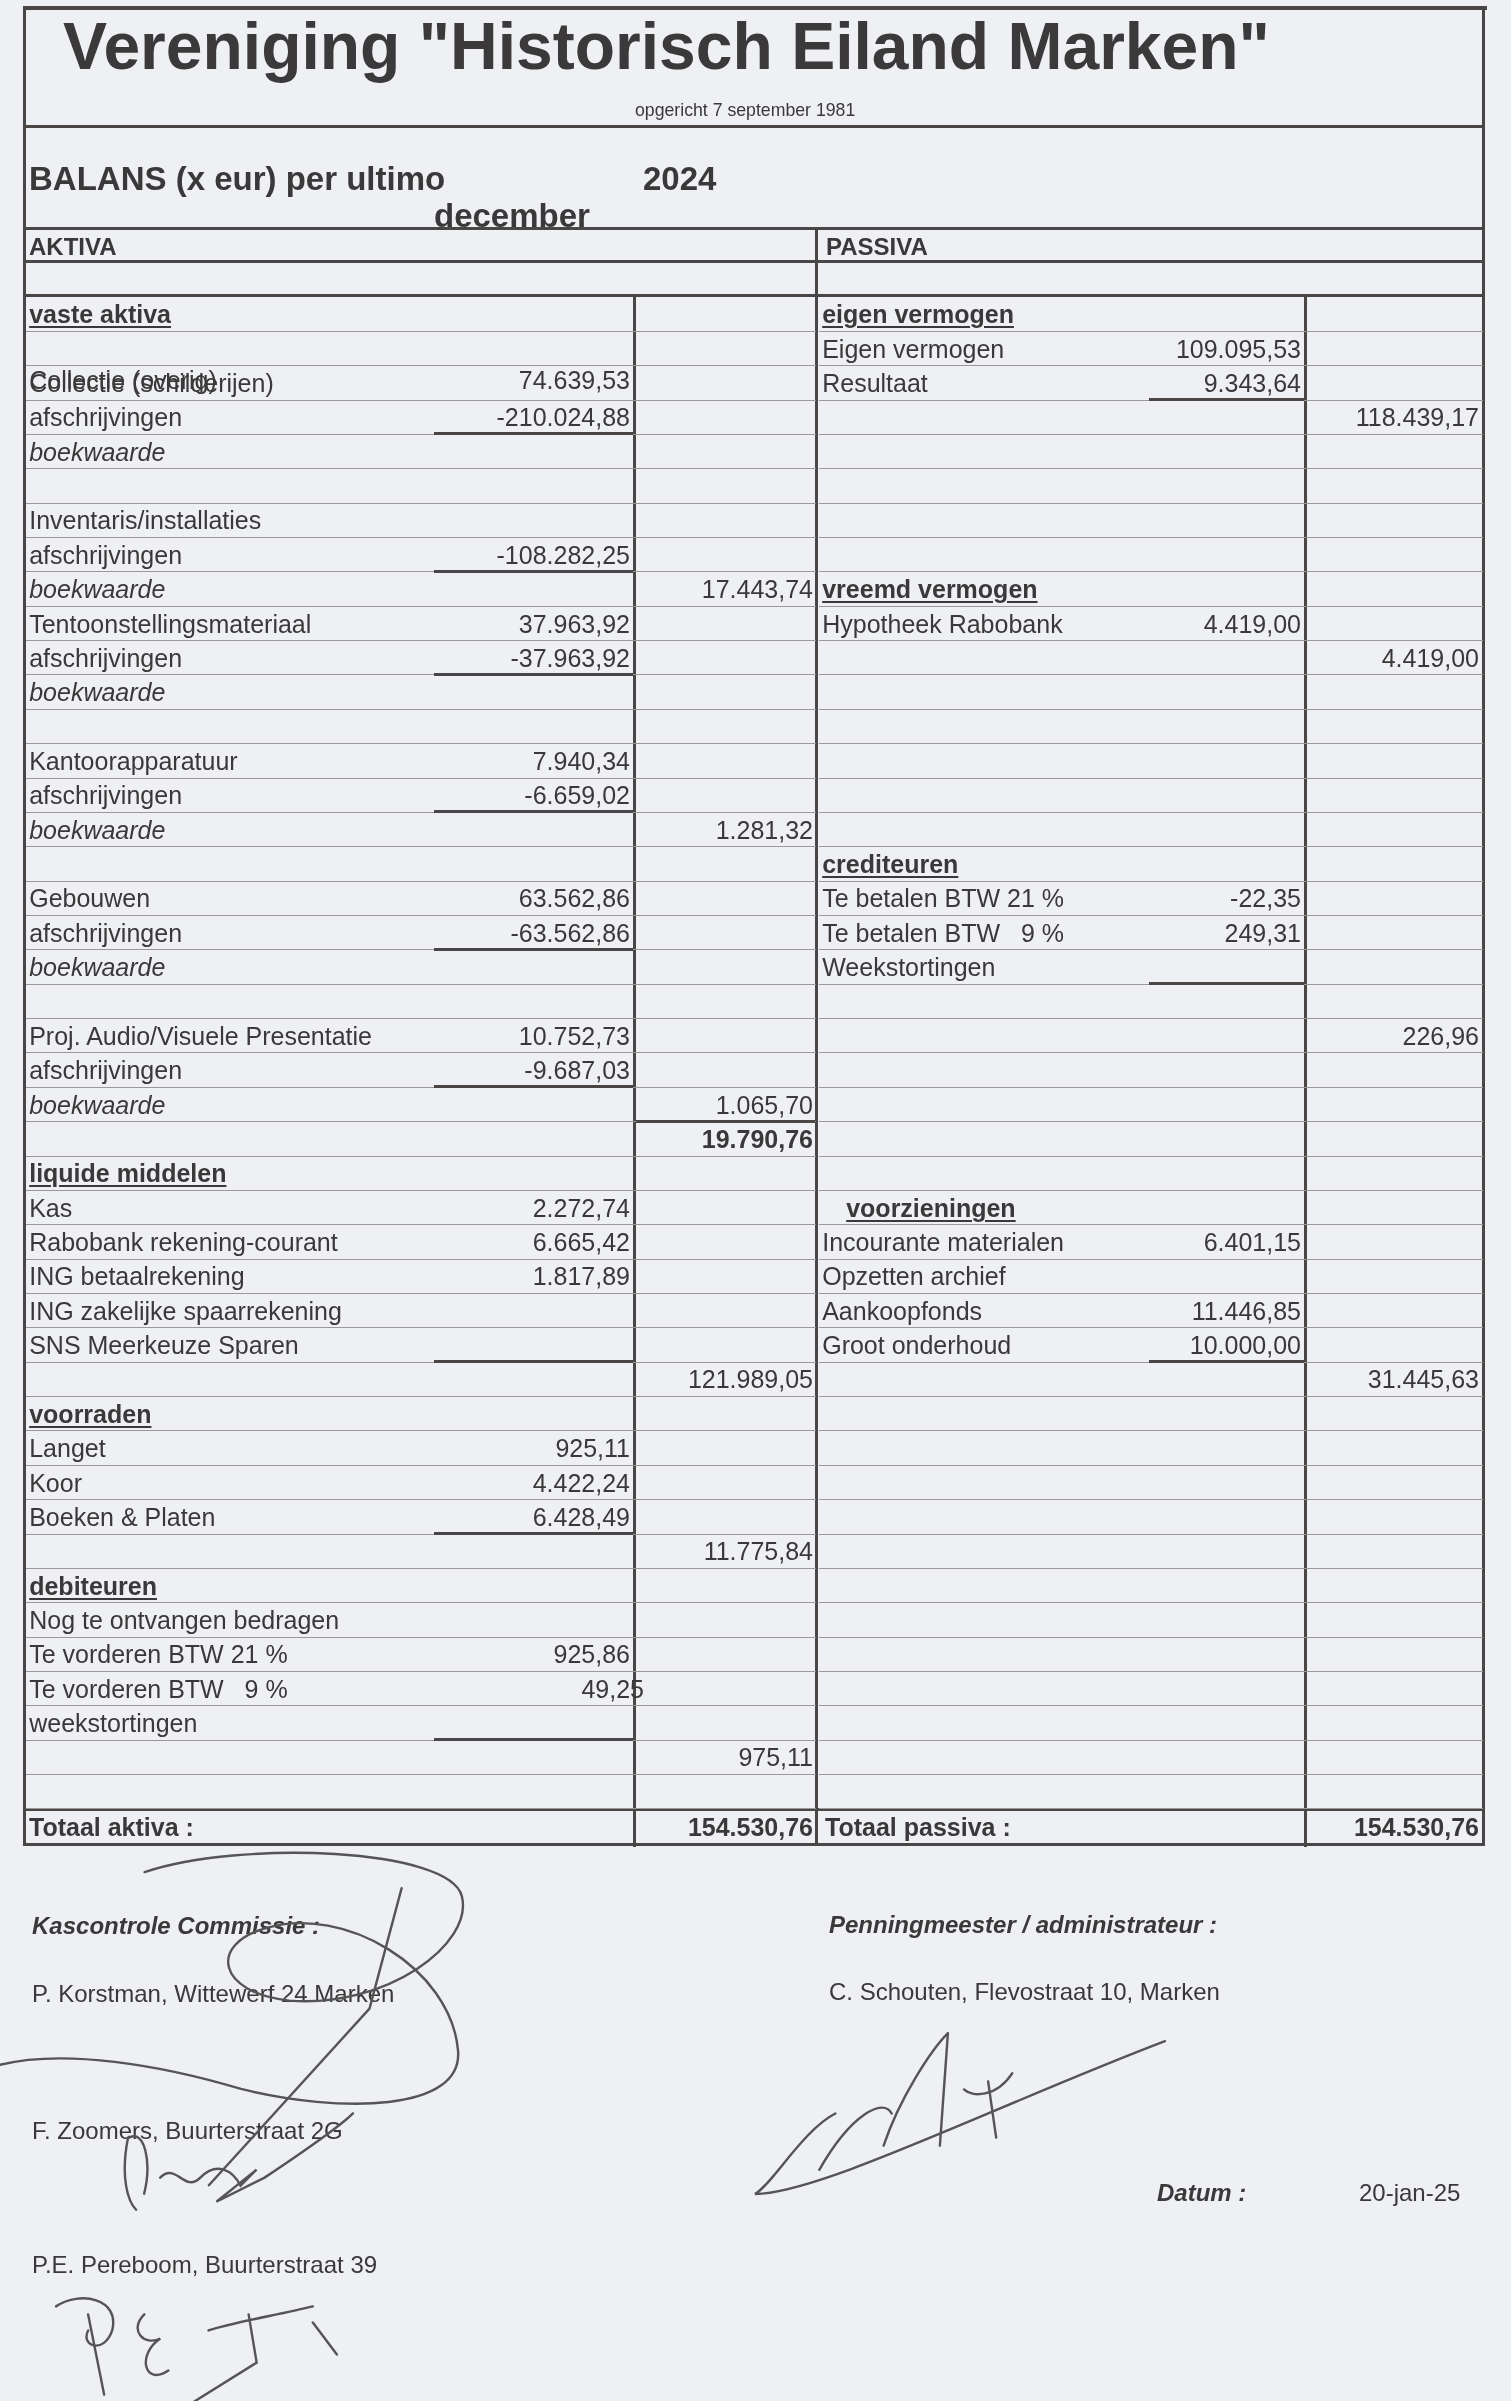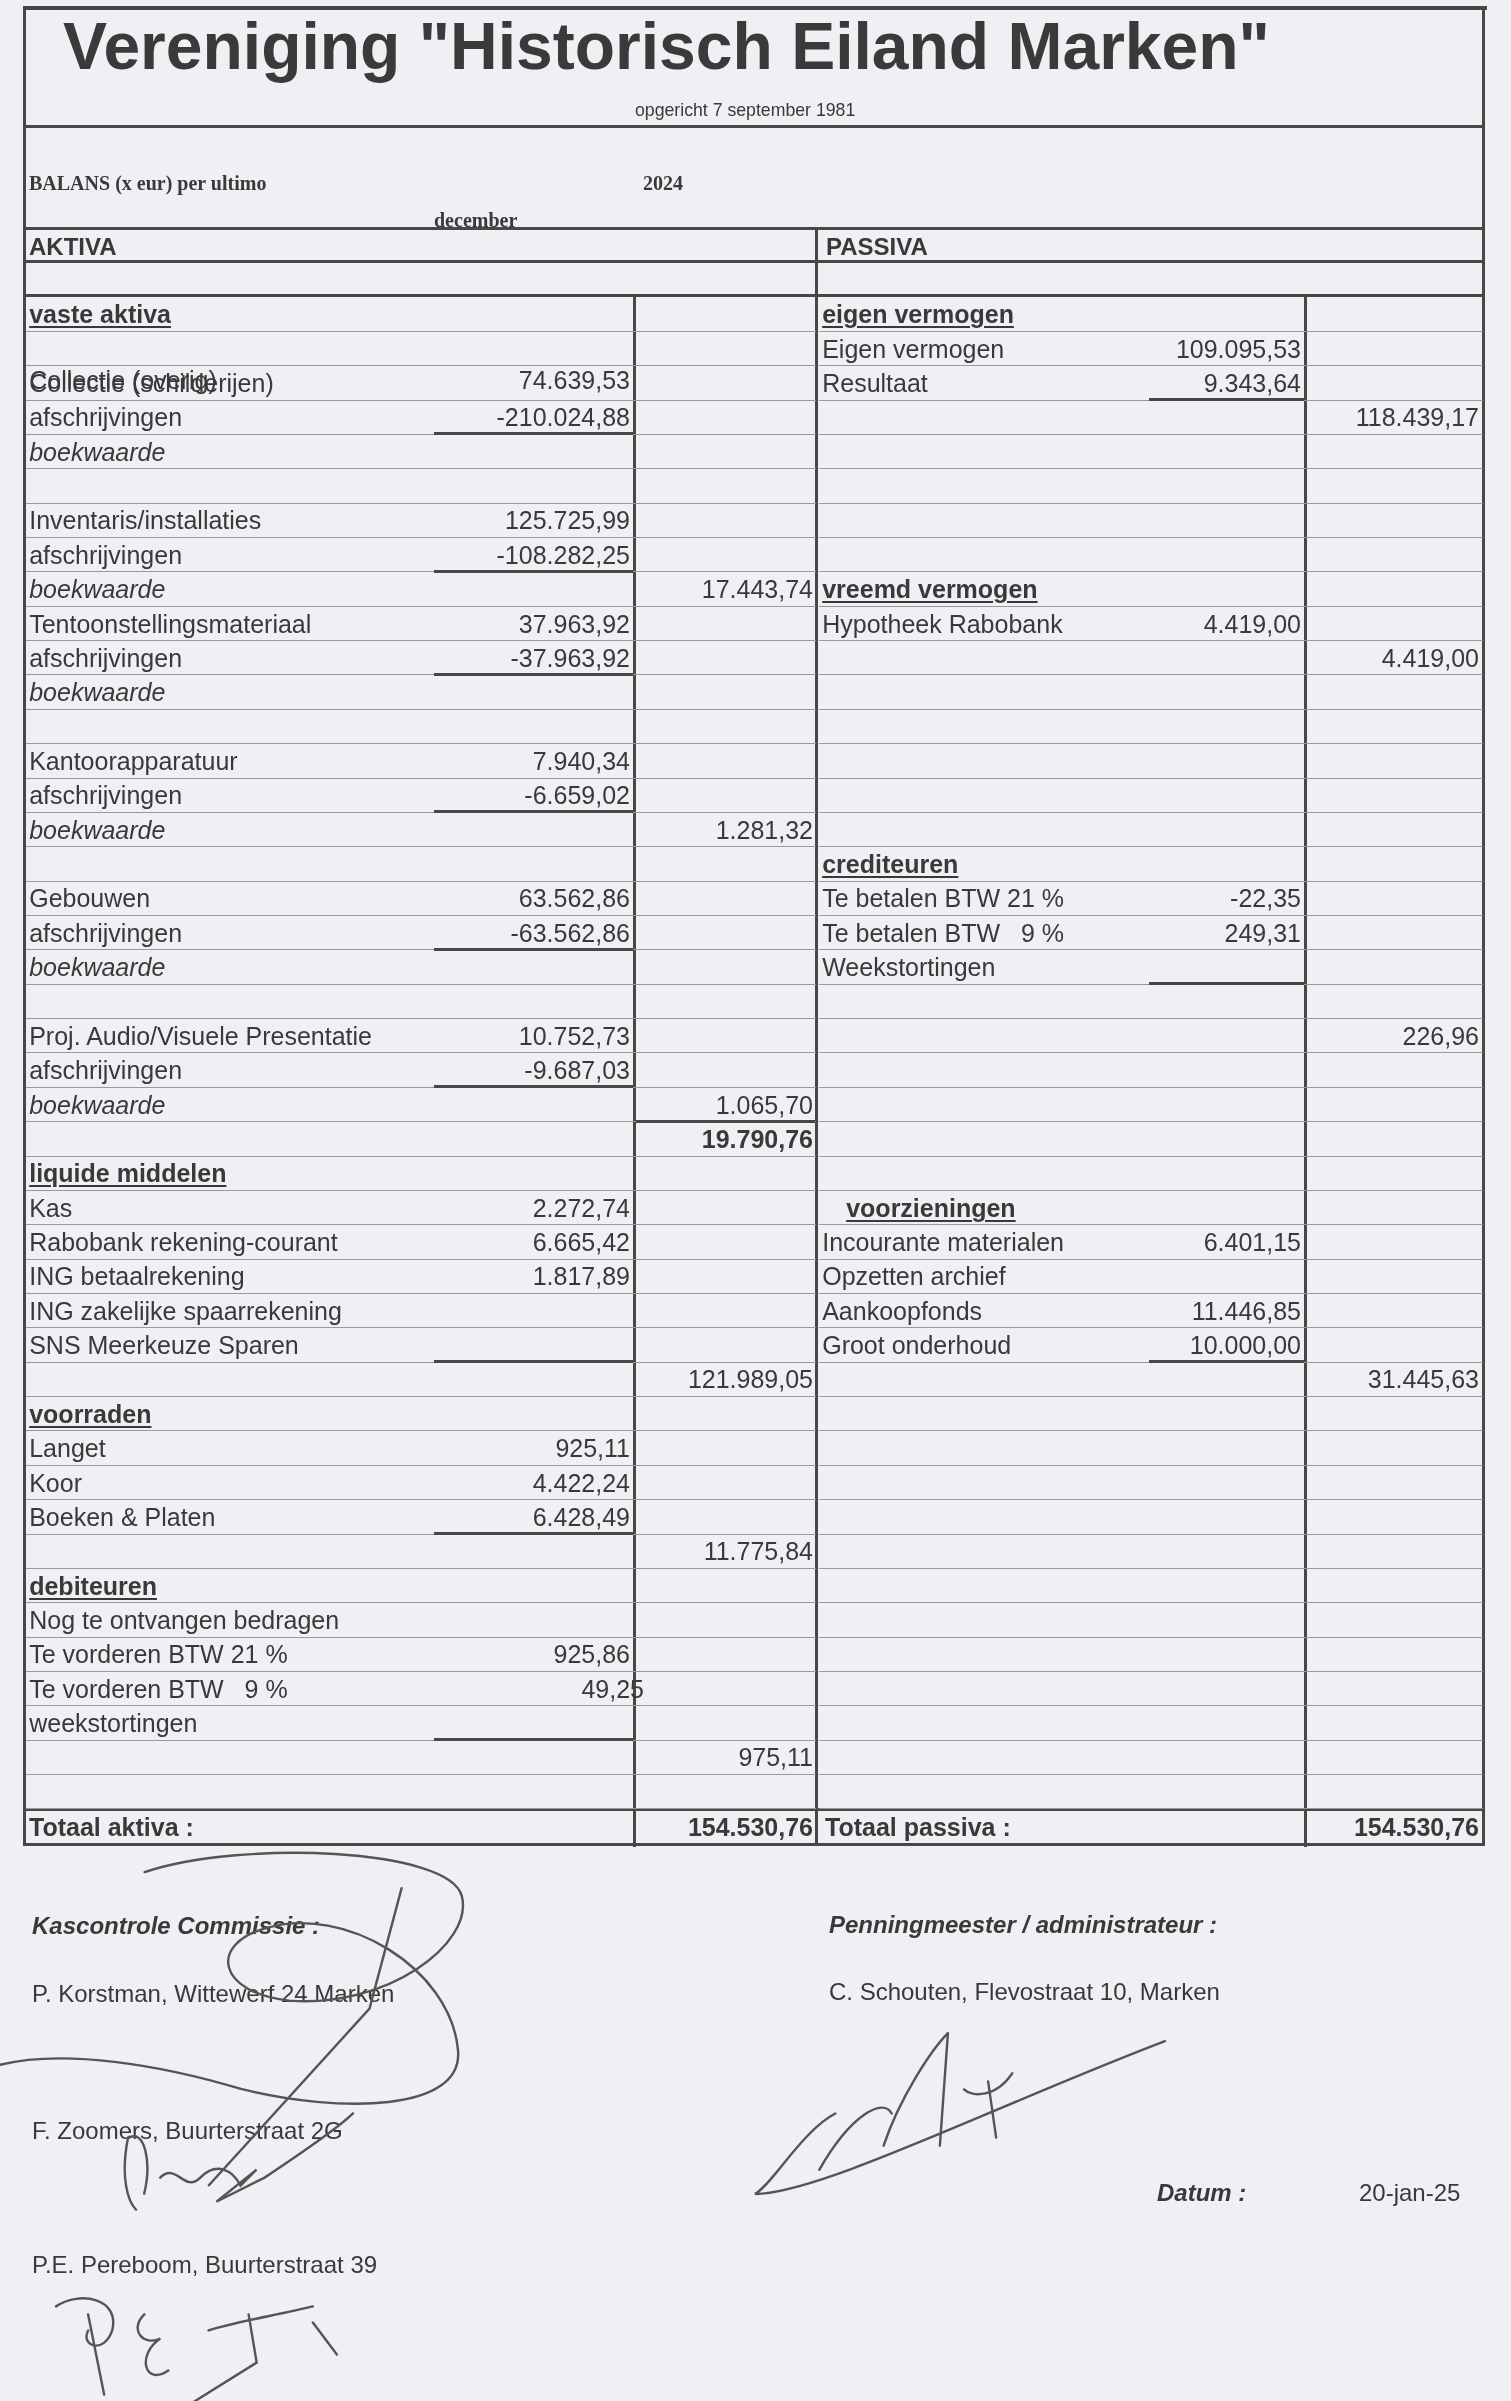--- a/index.html
+++ b/index.html
@@ -4,21 +4,21 @@
 <style>
   html,body{margin:0;padding:0;}
   body{width:1511px;height:2401px;background:#eef0f4;position:relative;overflow:hidden;
        font-family:"Liberation Sans",sans-serif;color:#3a3838;}
   .abs{position:absolute;}
   .hline{position:absolute;height:3.2px;background:#4a4646;}
   .thin{position:absolute;height:0.8px;background:#9a9898;}
   .vline{position:absolute;width:3.2px;background:#4a4646;}
   .title{position:absolute;left:63px;top:8px;font-size:66px;font-weight:bold;letter-spacing:0px;white-space:nowrap;color:#3b3939;}
   .sub{position:absolute;left:635px;top:100px;font-size:17.7px;white-space:nowrap;}
-  .balans{position:absolute;top:172px;font-size:20px;font-weight:bold;white-space:nowrap;font-family:Liberation Serif, serif;}
+  .balans{position:absolute;top:160px;font-size:33px;font-weight:bold;white-space:nowrap;}
   .colhead{position:absolute;top:233px;font-size:24px;font-weight:bold;}
   .row{position:absolute;height:34px;line-height:34px;font-size:25px;white-space:nowrap;}
   .lbl{position:absolute;left:3.2px;}
   .heading{font-weight:bold;text-decoration:underline;text-decoration-thickness:2.4px;text-underline-offset:3.2px;}
   .italic{font-style:italic;}
   .num{position:absolute;text-align:right;}
   .bold{font-weight:bold;}
   .uline{position:absolute;height:3.2px;background:#4a4646;}
   .foot{position:absolute;font-size:24px;white-space:nowrap;}
   .foot.bi{font-weight:bold;font-style:italic;}
@@ -71,21 +71,20 @@
     <div class="uline" style="left: 434px; top: 432px; width: 199px;"></div>
     <div class="thin" style="left: 26px; top: 468px; width: 790px;"></div>
     <div class="row" style="left: 26px; top: 435px; width: 790px;">
       <span class="lbl italic" style="white-space: pre;">boekwaarde</span>
     </div>
     <div class="thin" style="left: 26px; top: 503px; width: 790px;"></div>
     <div class="row" style="left: 26px; top: 469px; width: 790px;"></div>
     <div class="thin" style="left: 26px; top: 537px; width: 790px;"></div>
     <div class="row" style="left: 26px; top: 503px; width: 790px;">
       <span class="lbl" style="white-space: pre;">Inventaris/installaties</span>
-      <span class="num" style="left: 0px; width: 604px;">125.725,99</span>
     </div>
     <div class="thin" style="left: 26px; top: 571px; width: 790px;"></div>
     <div class="row" style="left: 26px; top: 538px; width: 790px;">
       <span class="lbl" style="white-space: pre;">afschrijvingen</span>
       <span class="num" style="left: 0px; width: 604px;">-108.282,25</span>
     </div>
     <div class="uline" style="left: 434px; top: 570px; width: 199px;"></div>
     <div class="thin" style="left: 26px; top: 606px; width: 790px;"></div>
     <div class="row" style="left: 26px; top: 572px; width: 790px;">
       <span class="lbl italic" style="white-space: pre;">boekwaarde</span>

